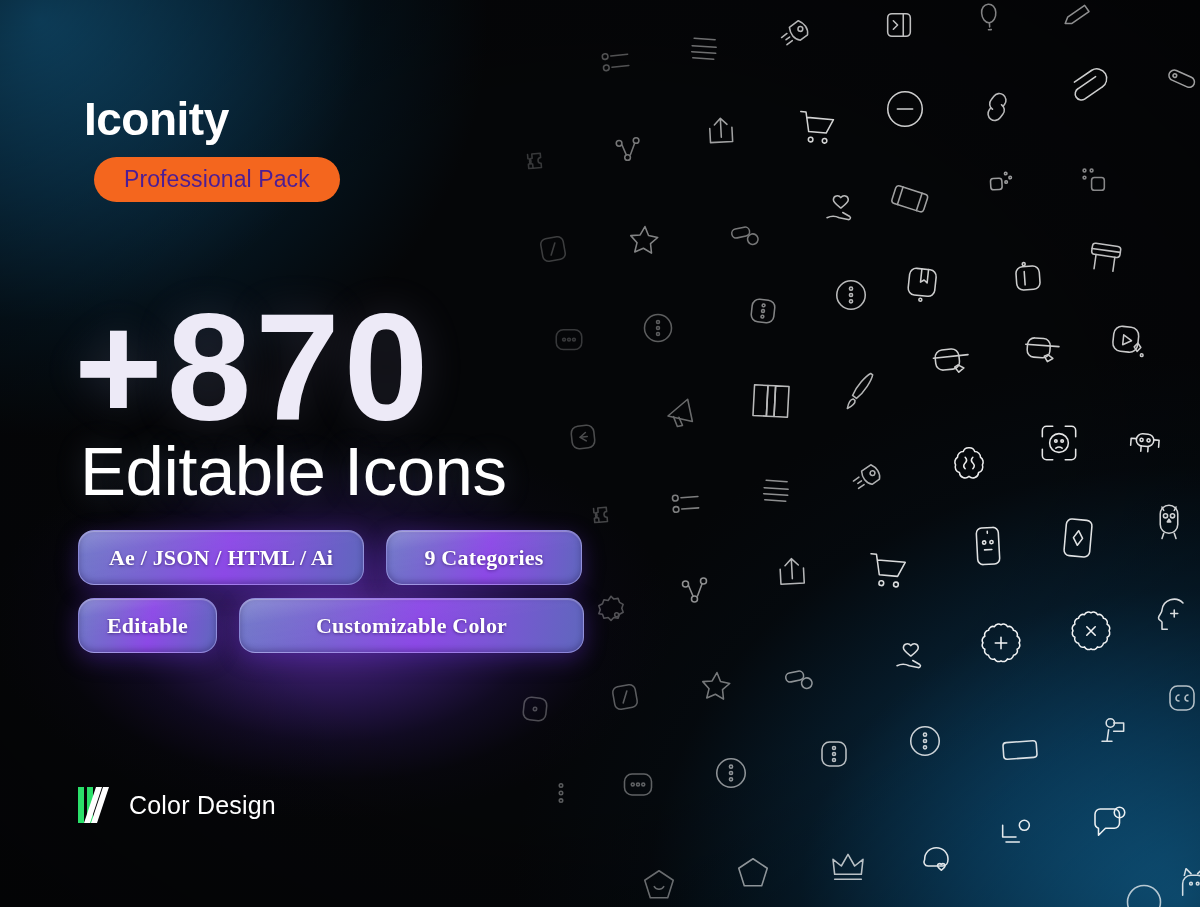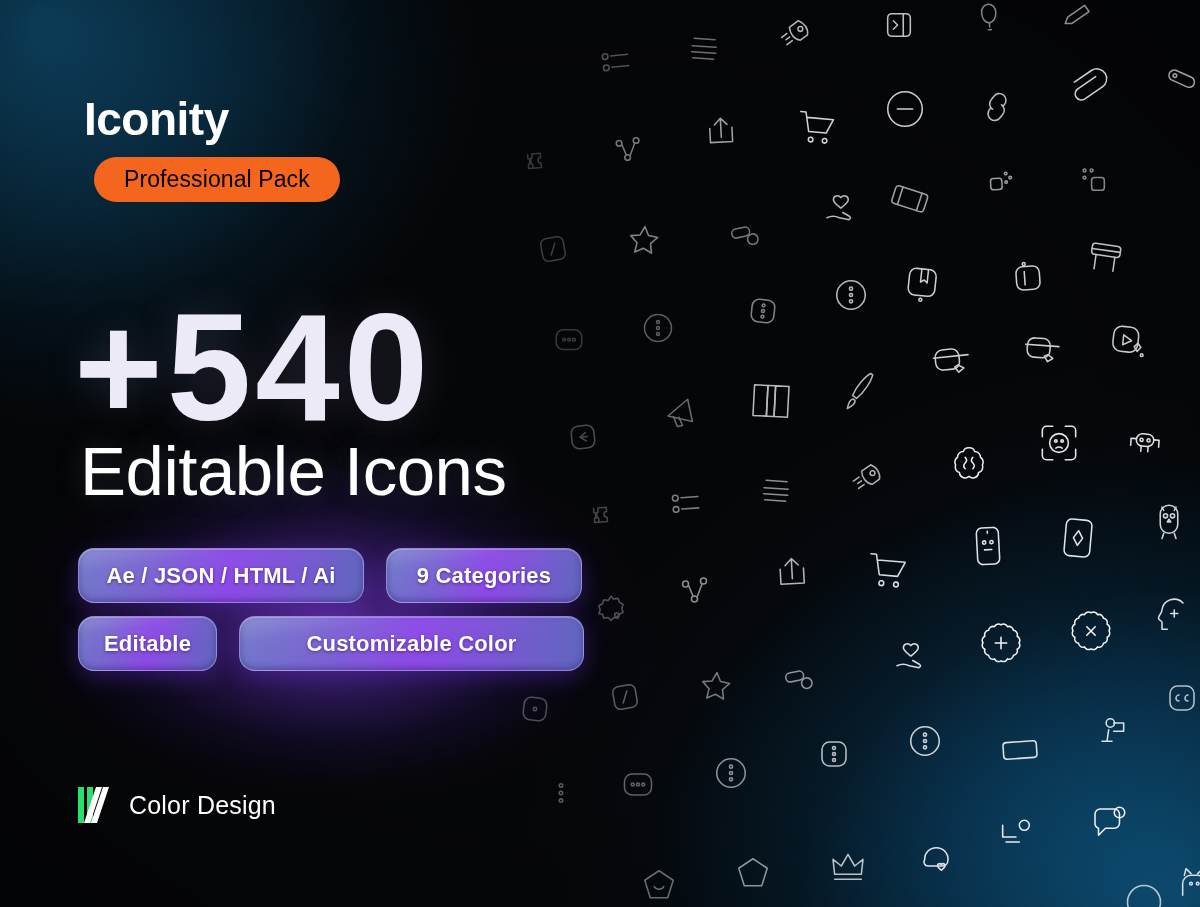--- a/index.html
+++ b/index.html
@@ -46,39 +46,39 @@
     position:absolute; left:84px; top:96px;
     font-size:46px; font-weight:bold; letter-spacing:-0.5px;
     color:#ffffff; line-height:1;
   }
 
   #pro-pack-badge {
     position:absolute; left:94px; top:157px;
     height:45px; padding:0 30px;
     display:flex; align-items:center; justify-content:center;
     background:#F4661E; border-radius:23px;
-    font-size:23px; font-weight:500; color:#000000;
+    font-size:23px; font-weight:500; color:#4c1d95;
     letter-spacing:0.1px; white-space:nowrap;
   }
 
   #count-headline {
     position:absolute; left:74px; top:296px;
     font-size:152px; font-weight:bold; line-height:0.94;
     color:#EDEAF7; letter-spacing:4px;
     text-shadow:0 0 42px rgba(180,170,230,0.18);
   }
 
   #subtitle {
     position:absolute; left:80px; top:437px;
     font-size:69px; font-weight:300; line-height:1;
     color:#FFFFFF; letter-spacing:-0.5px;
     text-shadow:0 0 30px rgba(160,190,230,0.22);
   }
 
-  #badge-grid { position:absolute; left:78px; top:548px; width:540px; }
+  #badge-grid { position:absolute; left:78px; top:530px; width:540px;font-family:Liberation Serif, serif; }
   .badge-row { display:flex; gap:22px; margin-bottom:13px; }
   .badge {
     position:relative;
     height:55px; display:flex; align-items:center; justify-content:center;
     padding:0 24px;
     border-radius:16px;
     font-size:22px; font-weight:bold; color:#FFFFFF;
     letter-spacing:0.2px; white-space:nowrap;
     background:
       linear-gradient(172deg, rgba(255,255,255,0.20) 0%, rgba(255,255,255,0.03) 26%, rgba(255,255,255,0) 55%),
@@ -601,21 +601,21 @@
         </svg>
       </div>
     </div>
 
   <div id="content">
 
     <div id="brand-title">Iconity</div>
 
     <div id="pro-pack-badge">Professional Pack</div>
 
-    <div id="count-headline">+540</div>
+    <div id="count-headline">+870</div>
 
     <div id="subtitle">Editable Icons</div>
 
     <div id="badge-grid">
       <div class="badge-row">
         <div class="badge" id="badge-formats">Ae / JSON / HTML / Ai</div>
         <div class="badge" id="badge-categories">9 Categories</div>
       </div>
       <div class="badge-row">
         <div class="badge" id="badge-editable">Editable</div>

